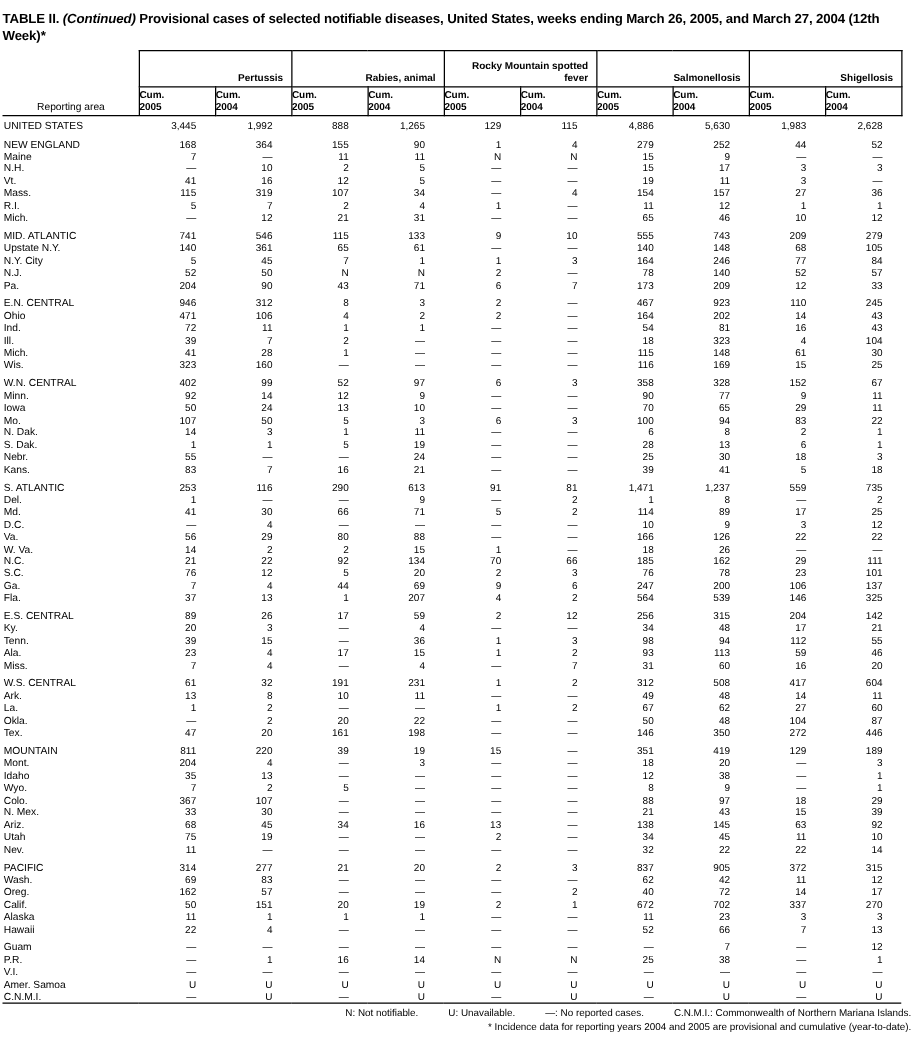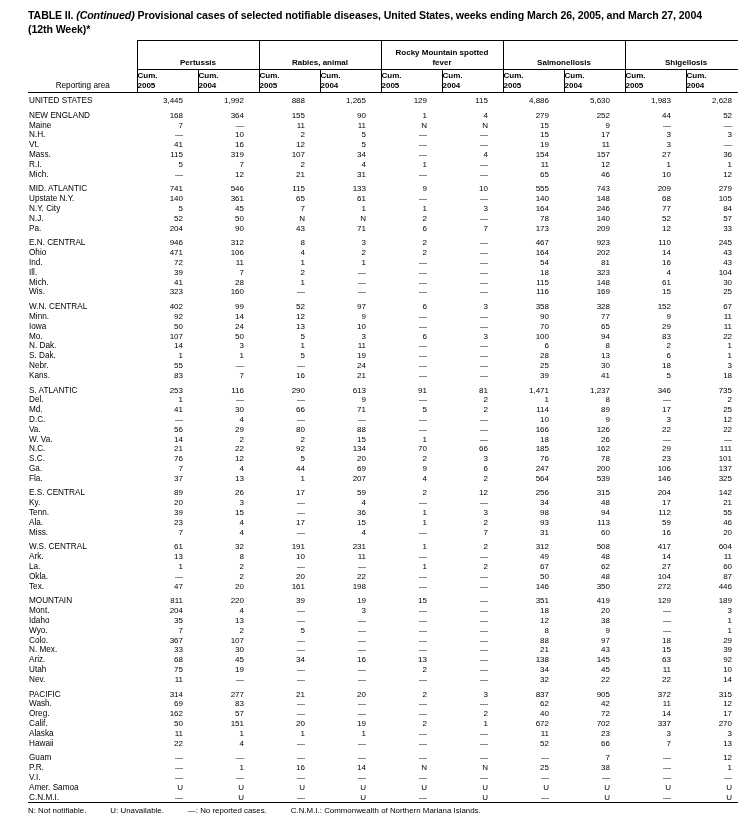--- a/index.html
+++ b/index.html
@@ -2,36 +2,36 @@
 <html><head>
 <meta charset="utf-8">
 <style>
   * { margin: 0; padding: 0; box-sizing: border-box; }
   html, body { background: #fff; }
   body {
     width: 738px; height: 840px;
     font-family: "Liberation Sans", sans-serif;
     color: #000;
   }
-  .page { width: 738px; height: 840px; padding: 9px 9px 0 28px; overflow: hidden; }
+  .page { width: 738px; height: 840px; padding: 9px 9px 0 2px; overflow: hidden; }
 
   .title {
     font-size: 10.6px; font-weight: bold; line-height: 13.5px;
     letter-spacing: -0.1px; margin-bottom: 4px; max-width: 724px;
   }
   .title .cont { font-style: italic; }
 
   table { border-collapse: collapse; table-layout: fixed; width: 719px; border-bottom: 1px solid #000; }
   col.ra { width: 109px; }
   col.num { width: 61px; }
 
   th { font-size: 8px; font-weight: bold; }
   th.group {
     border: 1px solid #000;
-    text-align: center; vertical-align: bottom;
+    text-align: right; vertical-align: bottom;
     line-height: 9.5px; padding: 2px 6px 2px; height: 29px;
   }
   th.cum {
     border-left: 1px solid #000; border-right: 1px solid #000; border-bottom: 1px solid #000;
     text-align: left; vertical-align: top;
     line-height: 9.5px; padding: 1px 0 2px; height: 22px;
   }
   th.ra {
     font-weight: normal; text-align: center; vertical-align: bottom;
     border-bottom: 1px solid #000; padding: 0 0 2px 1px; font-size: 8.2px;
@@ -39,21 +39,21 @@
 
   tbody td {
     font-size: 8px; height: 9.8px; line-height: 9.8px;
     text-align: right; padding: 0 15px 0 0; white-space: nowrap;
     vertical-align: bottom;
   }
   tbody td.area { text-align: left; padding: 0 0 0 1px; font-size: 8.2px; }
   tbody tr.gap td { padding-top: 5px; height: 14.8px; }
   tbody tr.first td { padding-top: 3px; height: 12.8px; }
 
-  .footnotes { margin-top: 3px; }
+  .footnotes { margin-top: 3px; text-align: right; }
   .fn-legend { font-size: 7.9px; line-height: 10.5px; white-space: nowrap; }
   .fn-legend span.item { margin-right: 24px; }
   .fn-legend span.item:last-child { margin-right: 0; }
   .fn-star { font-size: 7.9px; line-height: 10.5px; }
 </style>
 </head>
 <body>
 
 <div class="page">
 
@@ -485,21 +485,21 @@
         <tr class="gap">
           <td class="area">S. ATLANTIC</td>
           <td>253</td>
           <td>116</td>
           <td>290</td>
           <td>613</td>
           <td>91</td>
           <td>81</td>
           <td>1,471</td>
           <td>1,237</td>
-          <td>346</td>
+          <td>559</td>
           <td>735</td>
         </tr>
         <tr>
           <td class="area">Del.</td>
           <td>1</td>
           <td>—</td>
           <td>—</td>
           <td>9</td>
           <td>—</td>
           <td>2</td>
@@ -1002,15 +1002,16 @@
           <td>—</td>
           <td>U</td>
         </tr>
       </tbody>
   </table>
 
   <div class="footnotes">
     <div class="fn-legend">
       <span class="item">N: Not notifiable.</span><span class="item">U: Unavailable.</span><span class="item">—: No reported cases.</span><span class="item">C.N.M.I.: Commonwealth of Northern Mariana Islands.</span>
     </div>
+    <div class="fn-star">* Incidence data for reporting years 2004 and 2005 are provisional and cumulative (year-to-date).</div>
   </div>
 
 </div>
 
 </body></html>

